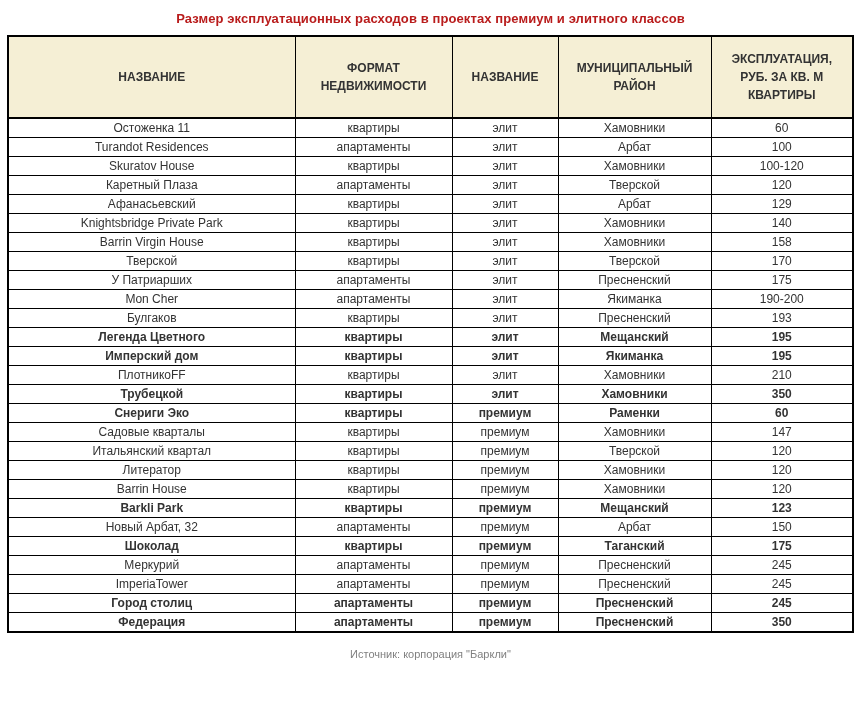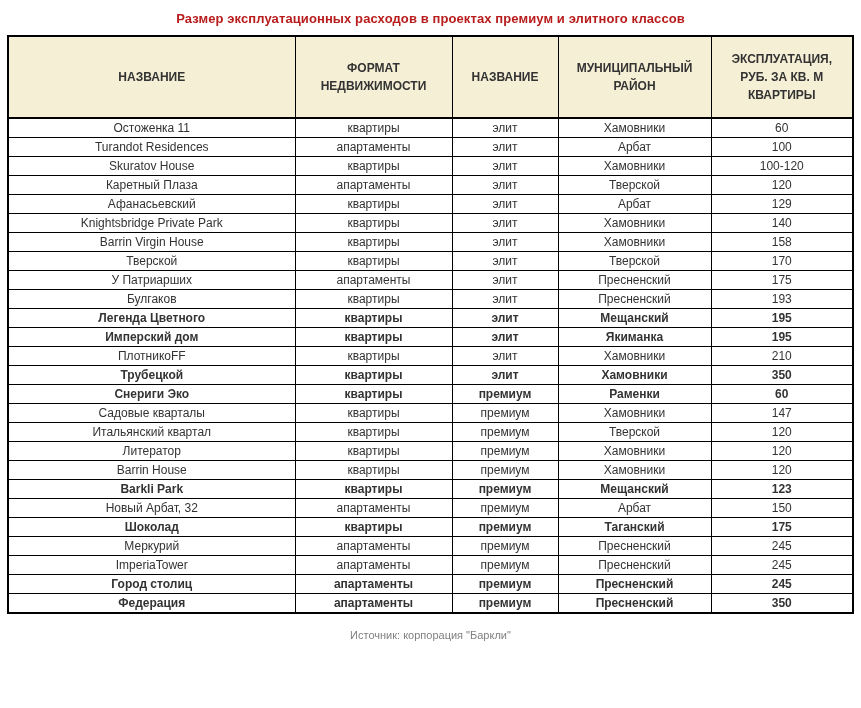--- a/index.html
+++ b/index.html
@@ -153,20 +153,27 @@
           <td>170</td>
         </tr>
         <tr>
           <td>У Патриарших</td>
           <td>апартаменты</td>
           <td>элит</td>
           <td>Пресненский</td>
           <td>175</td>
         </tr>
         <tr>
+          <td>Mon Cher</td>
+          <td>апартаменты</td>
+          <td>элит</td>
+          <td>Якиманка</td>
+          <td>190-200</td>
+        </tr>
+        <tr>
           <td>Булгаков</td>
           <td>квартиры</td>
           <td>элит</td>
           <td>Пресненский</td>
           <td>193</td>
         </tr>
         <tr class="bold-row">
           <td>Легенда Цветного</td>
           <td>квартиры</td>
           <td>элит</td>

